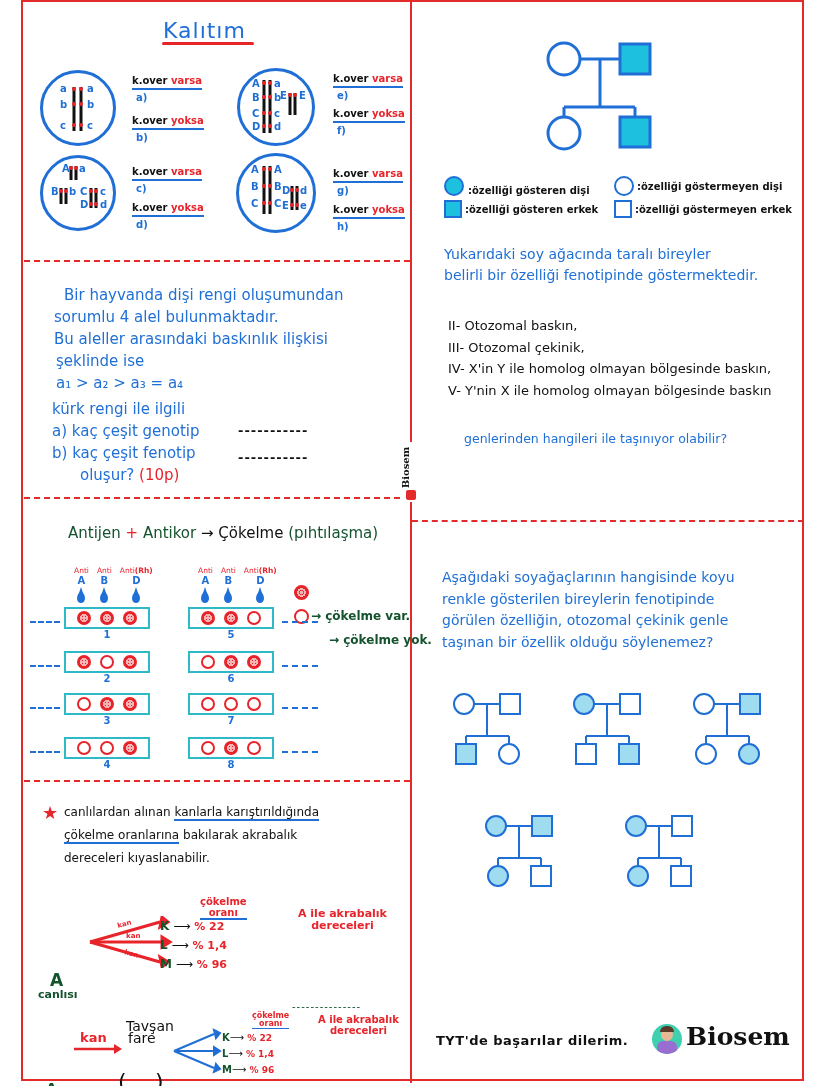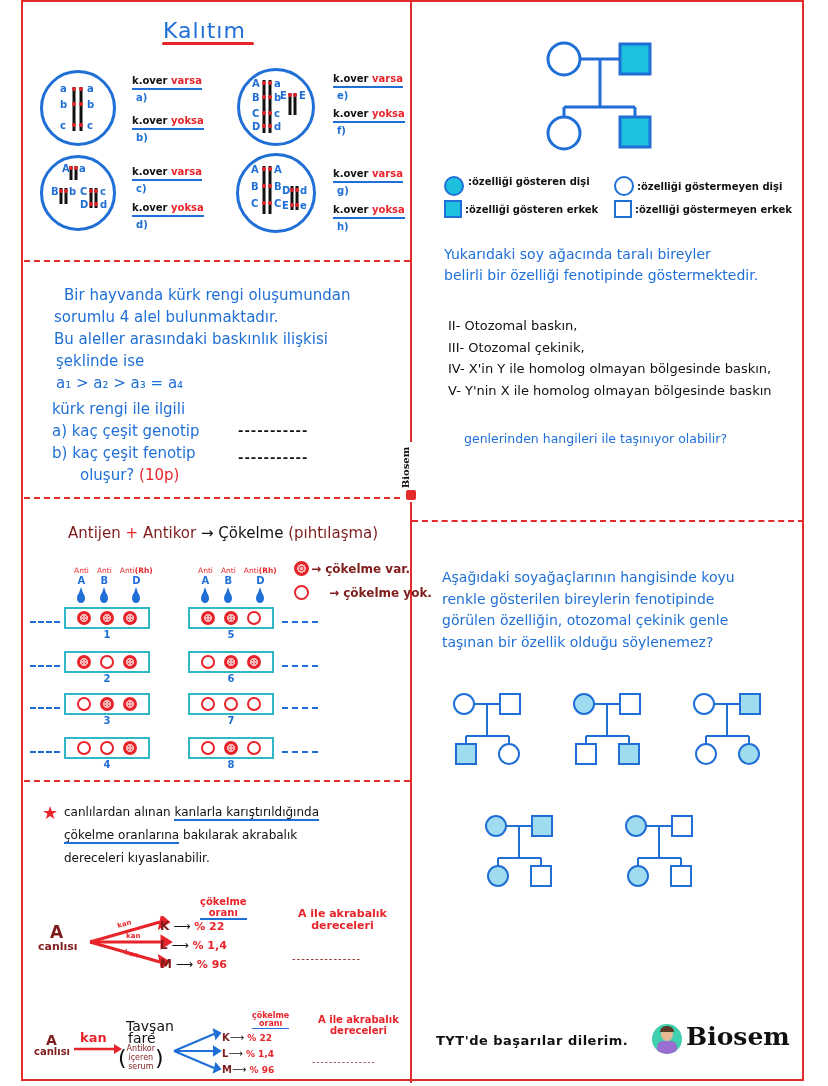--- a/index.html
+++ b/index.html
@@ -1,21 +1,21 @@
 <!DOCTYPE html>
 <html><head>
 <meta charset="utf-8">
 <style>
   html,body{margin:0;padding:0;background:#ffffff;}
   body{width:828px;height:1086px;position:relative;overflow:hidden;font-family:"DejaVu Sans","Liberation Sans",sans-serif;}
   .frame{position:absolute;left:21px;top:0;width:783px;height:1081px;border:2px solid #e32b2b;box-sizing:border-box;}
   .vdiv{position:absolute;left:410px;top:0;width:2px;height:1083px;background:#e32b2b;}
   .hdash{position:absolute;height:0;border-top:2px dashed #e32b2b;}
   .abs{position:absolute;}
-  .blue{color:#7f1d1d;}
+  .blue{color:#14532d;margin-top:48px;}
   .red{color:#e8242b;}
   .blk{color:#111;}
   .title{font-size:22px;color:#1f6fd6;letter-spacing:1px;}
   .title-ul{position:absolute;height:3px;background:#e8242b;border-radius:2px;}
   .cell{position:absolute;border:3px solid #1f6fd6;border-radius:50%;box-sizing:border-box;}
   .ko{font-size:10px;font-weight:bold;line-height:12px;}
   .ko .ul{display:inline-block;border-bottom:2px solid #1f6fd6;padding-bottom:1px;}
   .ko .sub{color:#1f6fd6;font-weight:bold;font-size:10px;margin-top:2px;margin-left:4px;}
   .p{font-size:15px;line-height:22px;color:#1f6fd6;}
   .pb{font-size:13.5px;line-height:23px;color:#111;}
@@ -206,21 +206,21 @@
       <line x1="40" y1="24" x2="80" y2="24"></line>
       <line x1="60" y1="24" x2="60" y2="72"></line>
       <line x1="24" y1="72" x2="95" y2="72"></line>
       <line x1="24" y1="72" x2="24" y2="82"></line>
       <line x1="95" y1="72" x2="95" y2="82"></line>
       <circle cx="24" cy="98" r="16" fill="#fff"></circle>
       <rect x="80" y="82" width="30" height="30" fill="#1ec0e0"></rect>
     </g>
   </svg>
 
-  <div class="abs" style="left:444px;top:176px;display:flex;align-items:flex-start;gap:4px;">
+  <div class="abs" style="left:444px;top:176px;display:flex;align-items:flex-end;gap:4px;">
     <span style="width:16px;height:16px;border-radius:50%;background:#1ec0e0;border:2px solid #1f6fd6;display:inline-block;"></span>
     <span class="lg">:özelliği gösteren dişi</span>
   </div>
   <div class="abs" style="left:614px;top:176px;display:flex;align-items:center;gap:3px;">
     <span style="width:16px;height:16px;border-radius:50%;background:#fff;border:2px solid #1f6fd6;display:inline-block;"></span>
     <span class="lg">:özelliği göstermeyen dişi</span>
   </div>
   <div class="abs" style="left:444px;top:200px;display:flex;align-items:center;gap:3px;">
     <span style="width:18px;height:18px;background:#1ec0e0;border:2px solid #1f6fd6;display:inline-block;box-sizing:border-box;"></span>
     <span class="lg">:özelliği gösteren erkek</span>
@@ -238,21 +238,21 @@
     <div>II- Otozomal baskın,</div>
     <div>III- Otozomal çekinik,</div>
     <div>IV- X'in Y ile homolog olmayan bölgesinde baskın,</div>
     <div>V- Y'nin X ile homolog olmayan bölgesinde baskın</div>
   </div>
   <div class="abs p" style="left:464px;top:428px;font-size:12.5px;">genlerinden hangileri ile taşınıyor olabilir?</div>
 </section>
 
 <section>
   <div class="abs p" style="left:54px;top:284px;">
-    <div style="padding-left:10px;">Bir hayvanda kürk rengi oluşumundan</div>
+    <div style="padding-left:10px;">Bir hayvanda dişi rengi oluşumundan</div>
     <div>sorumlu 4 alel bulunmaktadır.</div>
     <div>Bu aleller arasındaki baskınlık ilişkisi</div>
     <div style="padding-left:2px;">şeklinde ise</div>
     <div style="padding-left:2px;">a₁ &gt; a₂ &gt; a₃ = a₄</div>
   </div>
   <div class="abs p" style="left:52px;top:398px;">
     <div>kürk rengi ile ilgili</div>
     <div><span>a) kaç çeşit genotip</span></div>
     <div><span>b) kaç çeşit fenotip</span></div>
     <div style="padding-left:28px;"><span>oluşur?</span> <span class="red">(10p)</span></div>

